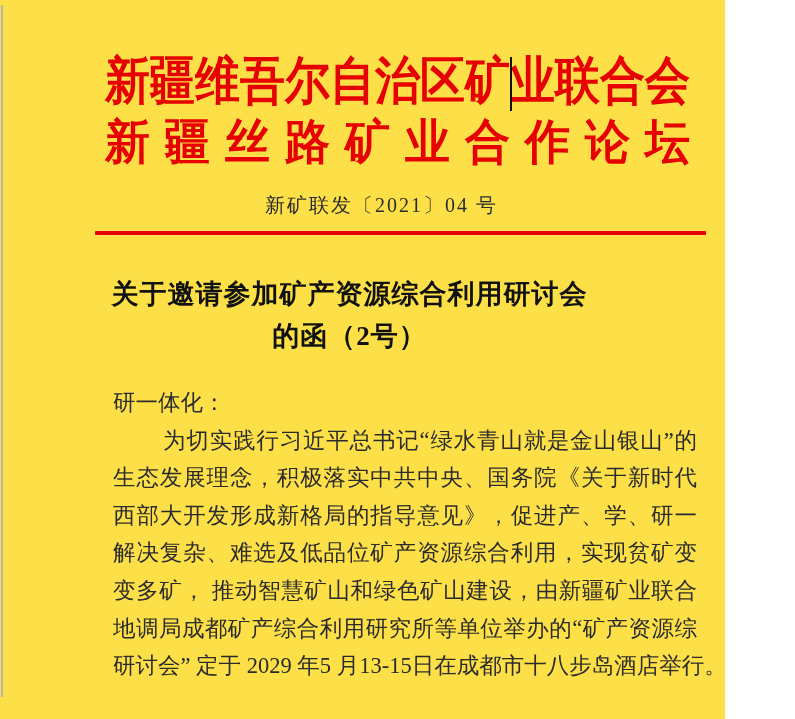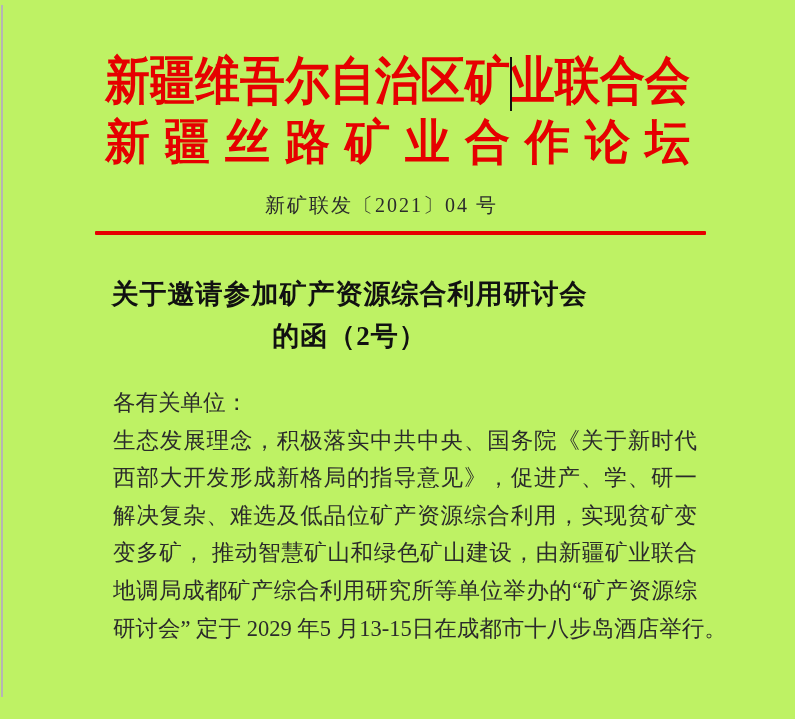--- a/index.html
+++ b/index.html
@@ -2,23 +2,23 @@
 <html><head>
 <meta charset="utf-8">
 <style>
   html, body {
     margin: 0;
     padding: 0;
     background: #ffffff;
   }
   .page {
     position: relative;
-    width: 795px;
+    width: 725px;
     height: 719px;
-    background: #bef264;
+    background: #fde047;
     overflow: hidden;
     font-family: "Liberation Serif", "DejaVu Serif", serif;
   }
   .edge-line {
     position: absolute;
     left: 1px;
     top: 5px;
     width: 2px;
     height: 692px;
     background: #b5b5b5;
@@ -129,21 +129,22 @@
   <div class="doc-number">新矿联发〔2021〕04 号</div>
 
   <div class="red-divider"></div>
 
   <div class="doc-title">
     <div>关于邀请参加矿产资源综合利用研讨会</div>
     <div>的函（2号）</div>
   </div>
 
   <div class="body-block">
-    <div class="body-line">各有关单位：</div>
+    <div class="body-line">研一体化：</div>
+    <div class="body-line justify indent">为切实践行习近平总书记“绿水青山就是金山银山”的</div>
     <div class="body-line justify">生态发展理念，积极落实中共中央、国务院《关于新时代推进</div>
     <div class="body-line justify">西部大开发形成新格局的指导意见》，促进产、学、研一体化，</div>
     <div class="body-line justify">解决复杂、难选及低品位矿产资源综合利用，实现贫矿变富矿、一矿</div>
     <div class="body-line justify">变多矿， 推动智慧矿山和绿色矿山建设，由新疆矿业联合会、中国</div>
     <div class="body-line justify">地调局成都矿产综合利用研究所等单位举办的“矿产资源综合利用</div>
     <div class="body-line">研讨会” 定于 2029 年5 月13-15日在成都市十八步岛酒店举行。</div>
   </div>
 
 </div>
 

